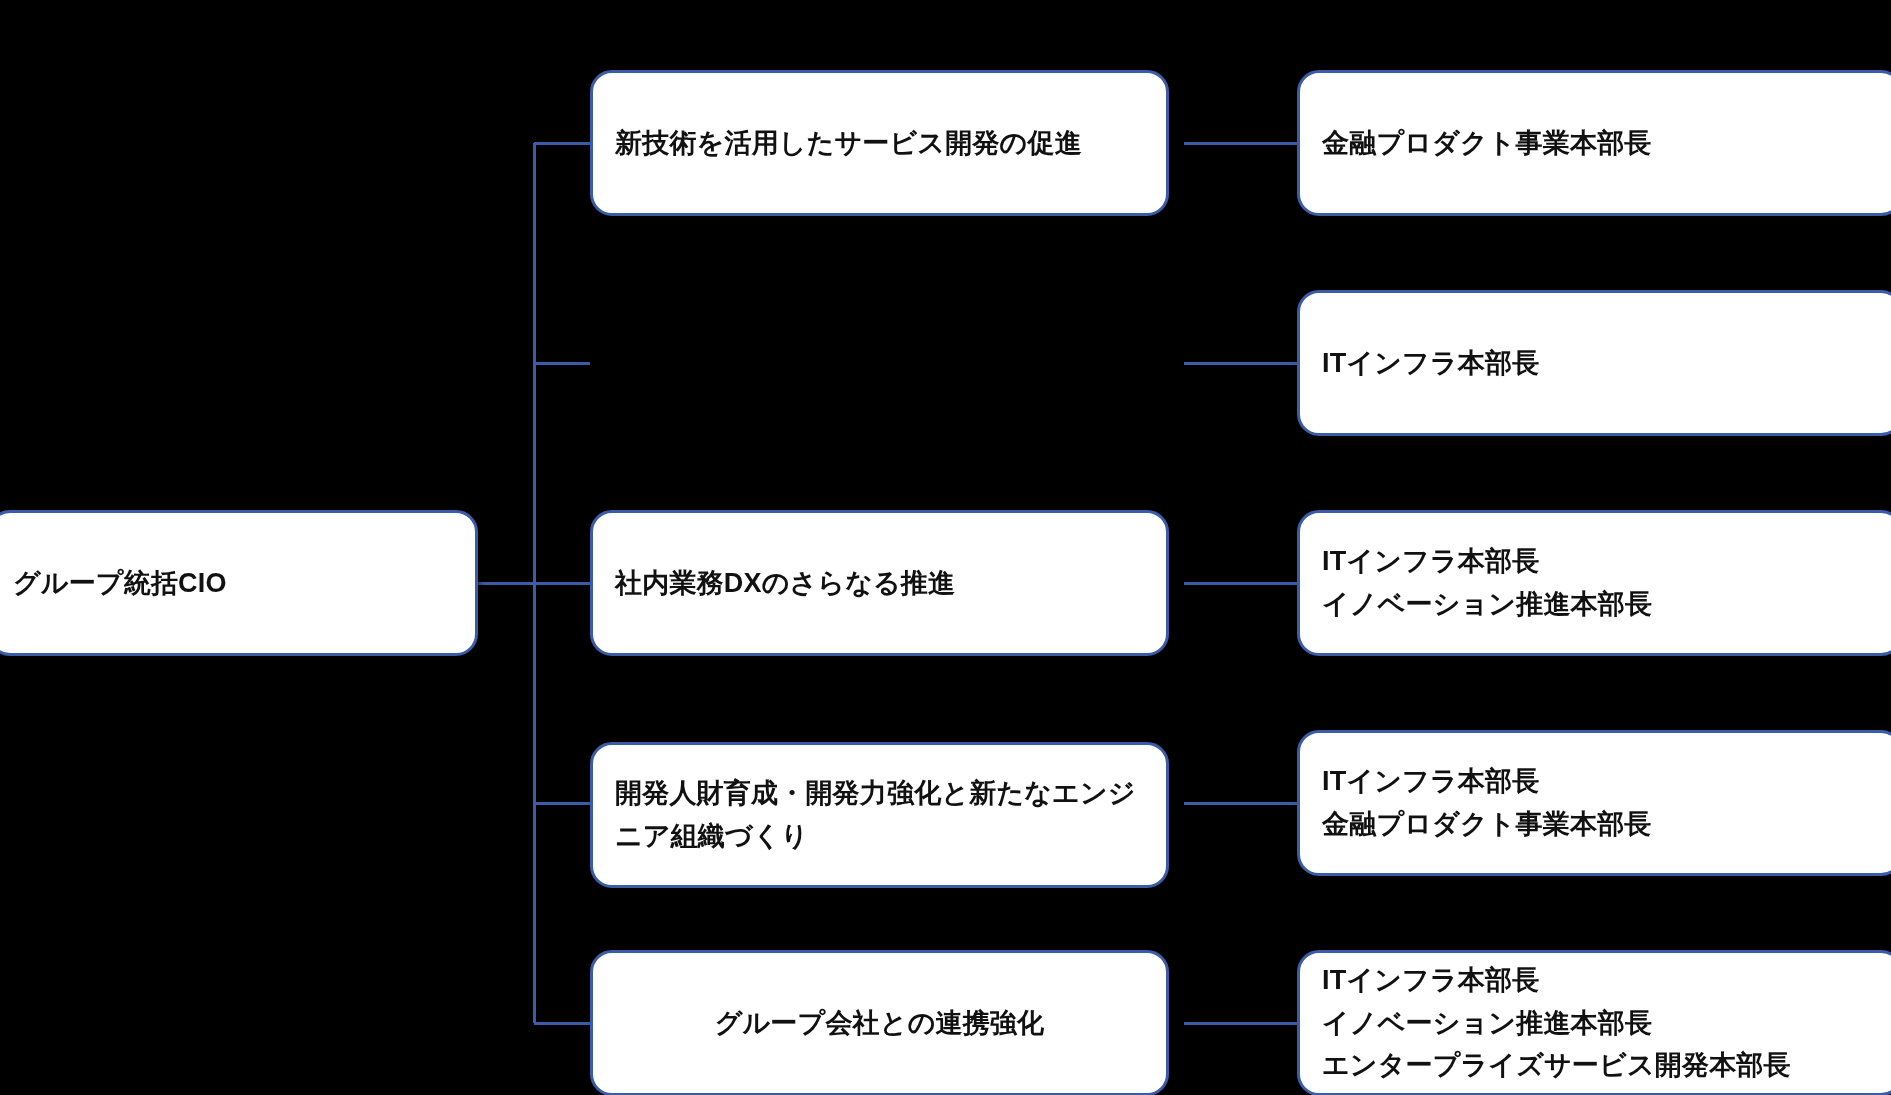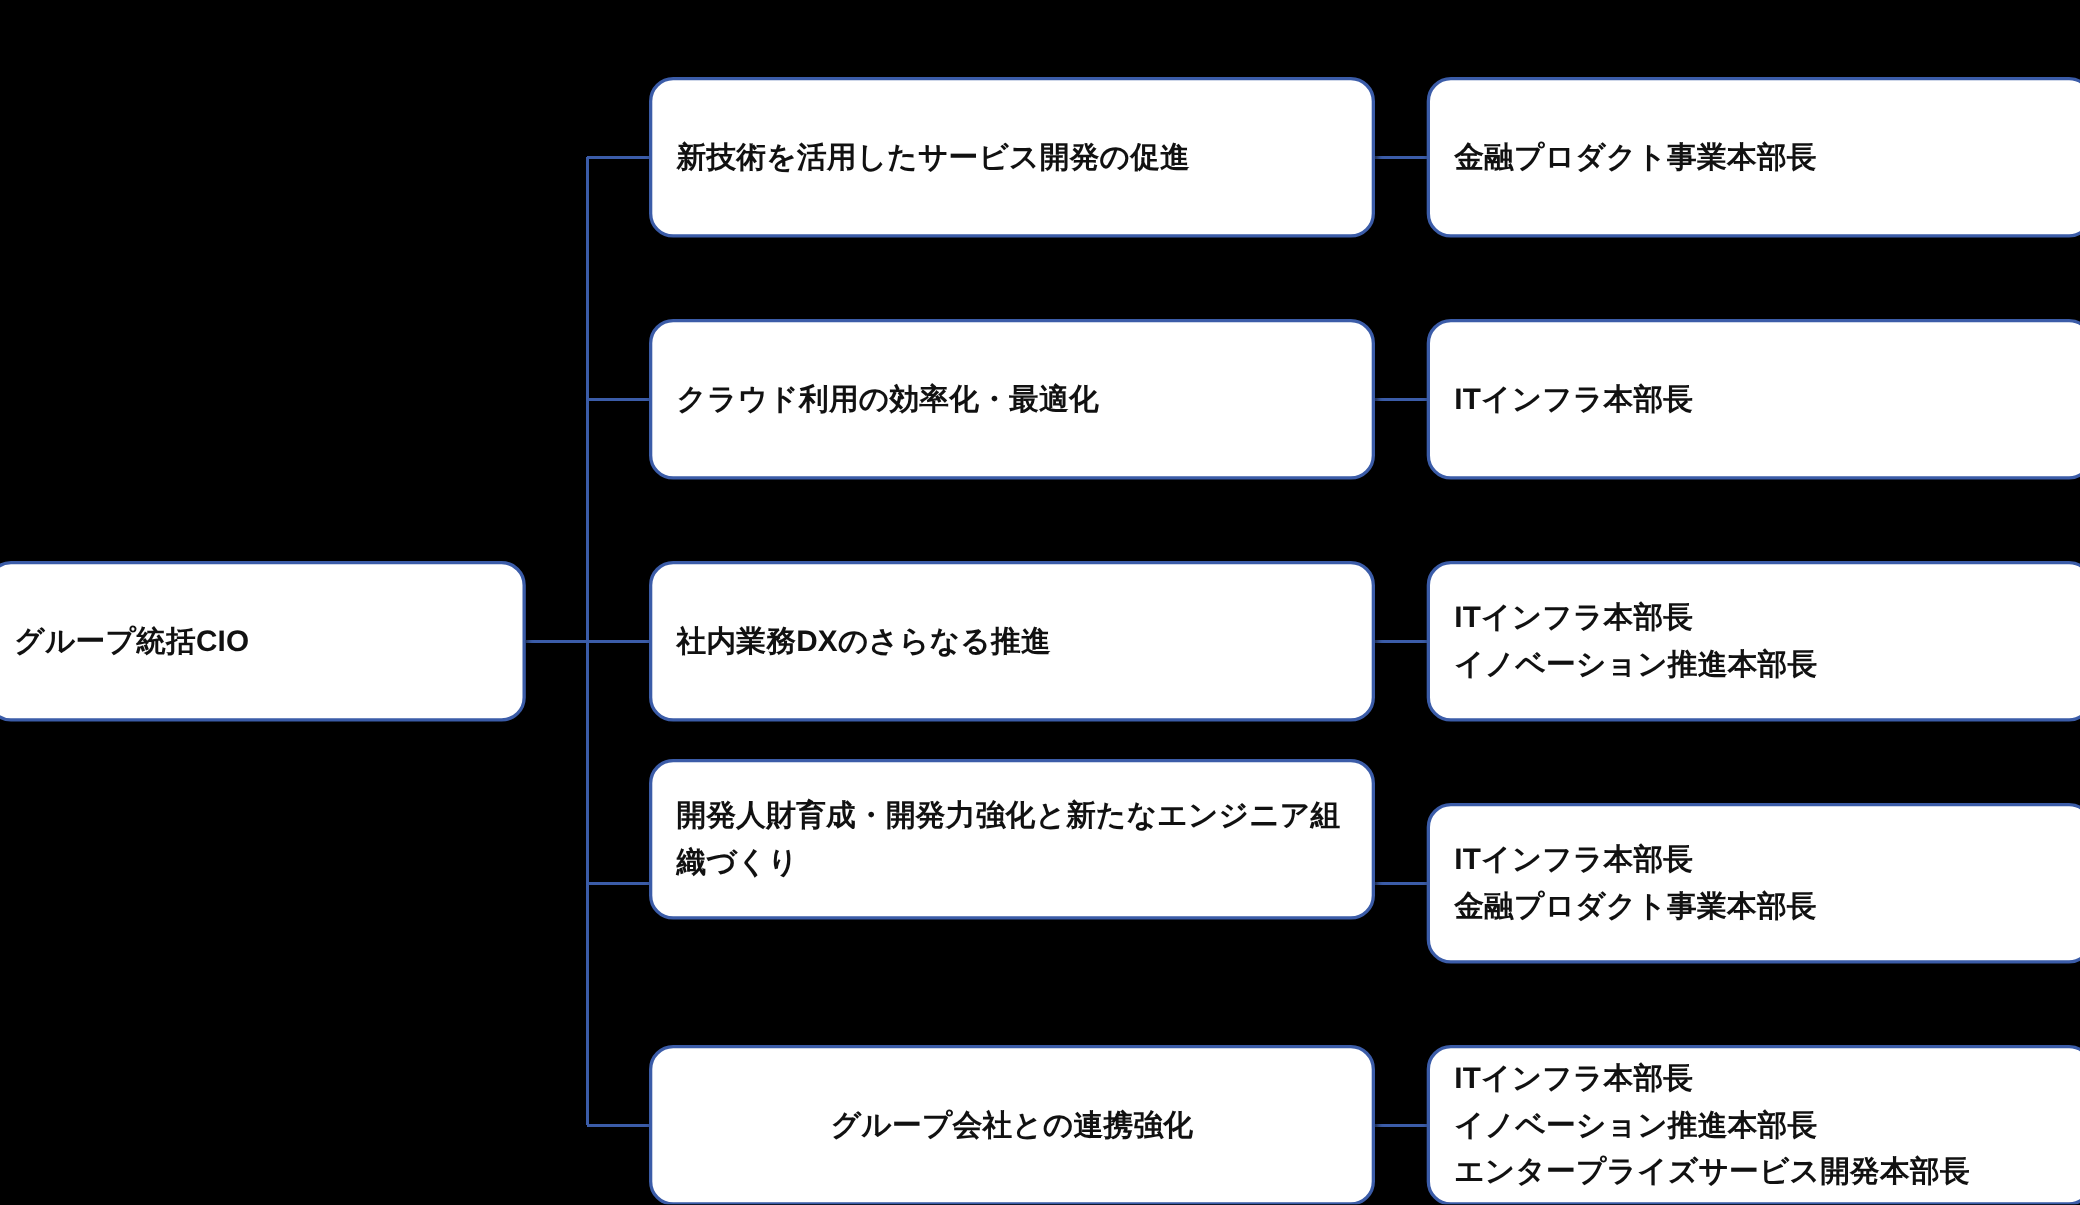--- a/index.html
+++ b/index.html
@@ -43,25 +43,25 @@
     color: #111111;
     font-size: 27px;
     font-weight: 700;
     line-height: 1.58;
     letter-spacing: 0.2px;
     white-space: pre-line;
   }
 
   .node.root        { left: -12px;   top: 510px; width: 490px;  height: 146px; }
 
-  .node.mid         { left: 590px;   width: 660px; }
+  .node.mid         { left: 590px;   width: 579px; }
   .node.mid.r1      { top: 70px;   height: 146px; }
   .node.mid.r2      { top: 290px;  height: 146px; }
   .node.mid.r3      { top: 510px;  height: 146px; border-radius: 22px; }
-  .node.mid.r4      { top: 690px;  height: 146px; font-family: Liberation Serif, serif; }
+  .node.mid.r4      { top: 742px;  height: 146px; font-family: Liberation Serif, serif; }
   .node.mid.r5      { top: 950px;  height: 146px; justify-content: center; }
 
   .node.leaf        { left: 1297px; width: 606px; }
   .node.leaf.r1     { top: 70px;   height: 146px; }
   .node.leaf.r2     { top: 290px;  height: 146px; }
   .node.leaf.r3     { top: 510px;  height: 146px; }
   .node.leaf.r4     { top: 730px;  height: 146px; }
   .node.leaf.r5     { top: 950px;  height: 146px; }
 
   .node.leaf .node-text { }
@@ -92,23 +92,20 @@
     </g>
   </svg>
 
   <div class="node root">
     <span class="node-text">グループ統括CIO</span>
   </div>
 
   <div class="node mid r1">
     <span class="node-text">新技術を活用したサービス開発の促進</span>
   </div>
-  <div class="node mid r2">
-    <span class="node-text">クラウド利用の効率化・最適化</span>
-  </div>
   <div class="node mid r3">
     <span class="node-text">社内業務DXのさらなる推進</span>
   </div>
   <div class="node mid r4">
     <span class="node-text">開発人財育成・開発力強化と新たなエンジニア組織づくり</span>
   </div>
   <div class="node mid r5">
     <span class="node-text">グループ会社との連携強化</span>
   </div>
 

